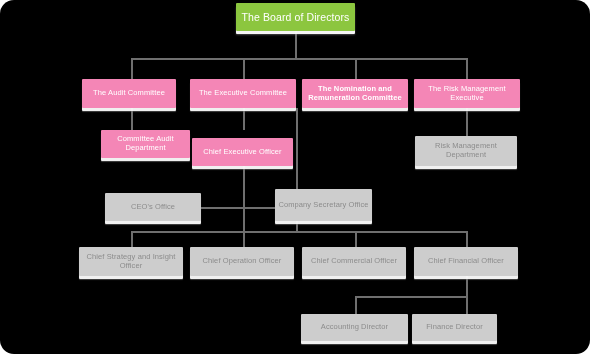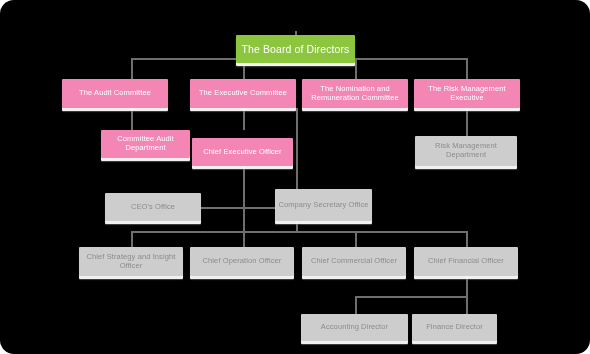--- a/index.html
+++ b/index.html
@@ -79,33 +79,33 @@
   <div class="conn v" style="left:131px;top:231px;height:16px;"></div>
   <div class="conn v" style="left:243px;top:231px;height:16px;"></div>
   <div class="conn v" style="left:355px;top:231px;height:16px;"></div>
   <div class="conn v" style="left:466px;top:231px;height:16px;"></div>
 
   <div class="conn v" style="left:466px;top:276px;height:20px;"></div>
   <div class="conn h" style="left:355px;top:296px;width:113px;"></div>
   <div class="conn v" style="left:355px;top:296px;height:18px;"></div>
   <div class="conn v" style="left:466px;top:296px;height:18px;"></div>
 
-  <div class="node green" style="left:236px;top:3px;width:119px;height:28px;margin-top:32px;">
+  <div class="node green" style="left:236px;top:3px;width:119px;height:28px;">
     <span class="lbl">The Board of Directors</span>
   </div>
 
-  <div class="node pink" style="left:62px;top:79px;width:106px;height:29px;">
+  <div class="node pink" style="left:82px;top:79px;width:94px;height:29px;">
     <span class="lbl">The Audit Committee</span>
   </div>
 
   <div class="node pink" style="left:190px;top:79px;width:106px;height:29px;">
     <span class="lbl">The Executive Committee</span>
   </div>
 
-  <div class="node pink" style="left:302px;top:79px;width:106px;height:29px;">
+  <div class="node pink" style="left:302px;top:79px;width:106px;height:29px;font-weight:bold;">
     <span class="lbl">The Nomination and Remuneration Committee</span>
   </div>
 
   <div class="node pink" style="left:414px;top:79px;width:106px;height:29px;">
     <span class="lbl">The Risk Management Executive</span>
   </div>
 
   <div class="node pink" style="left:101px;top:130px;width:89px;height:28px;">
     <span class="lbl">Committee Audit Department</span>
   </div>

